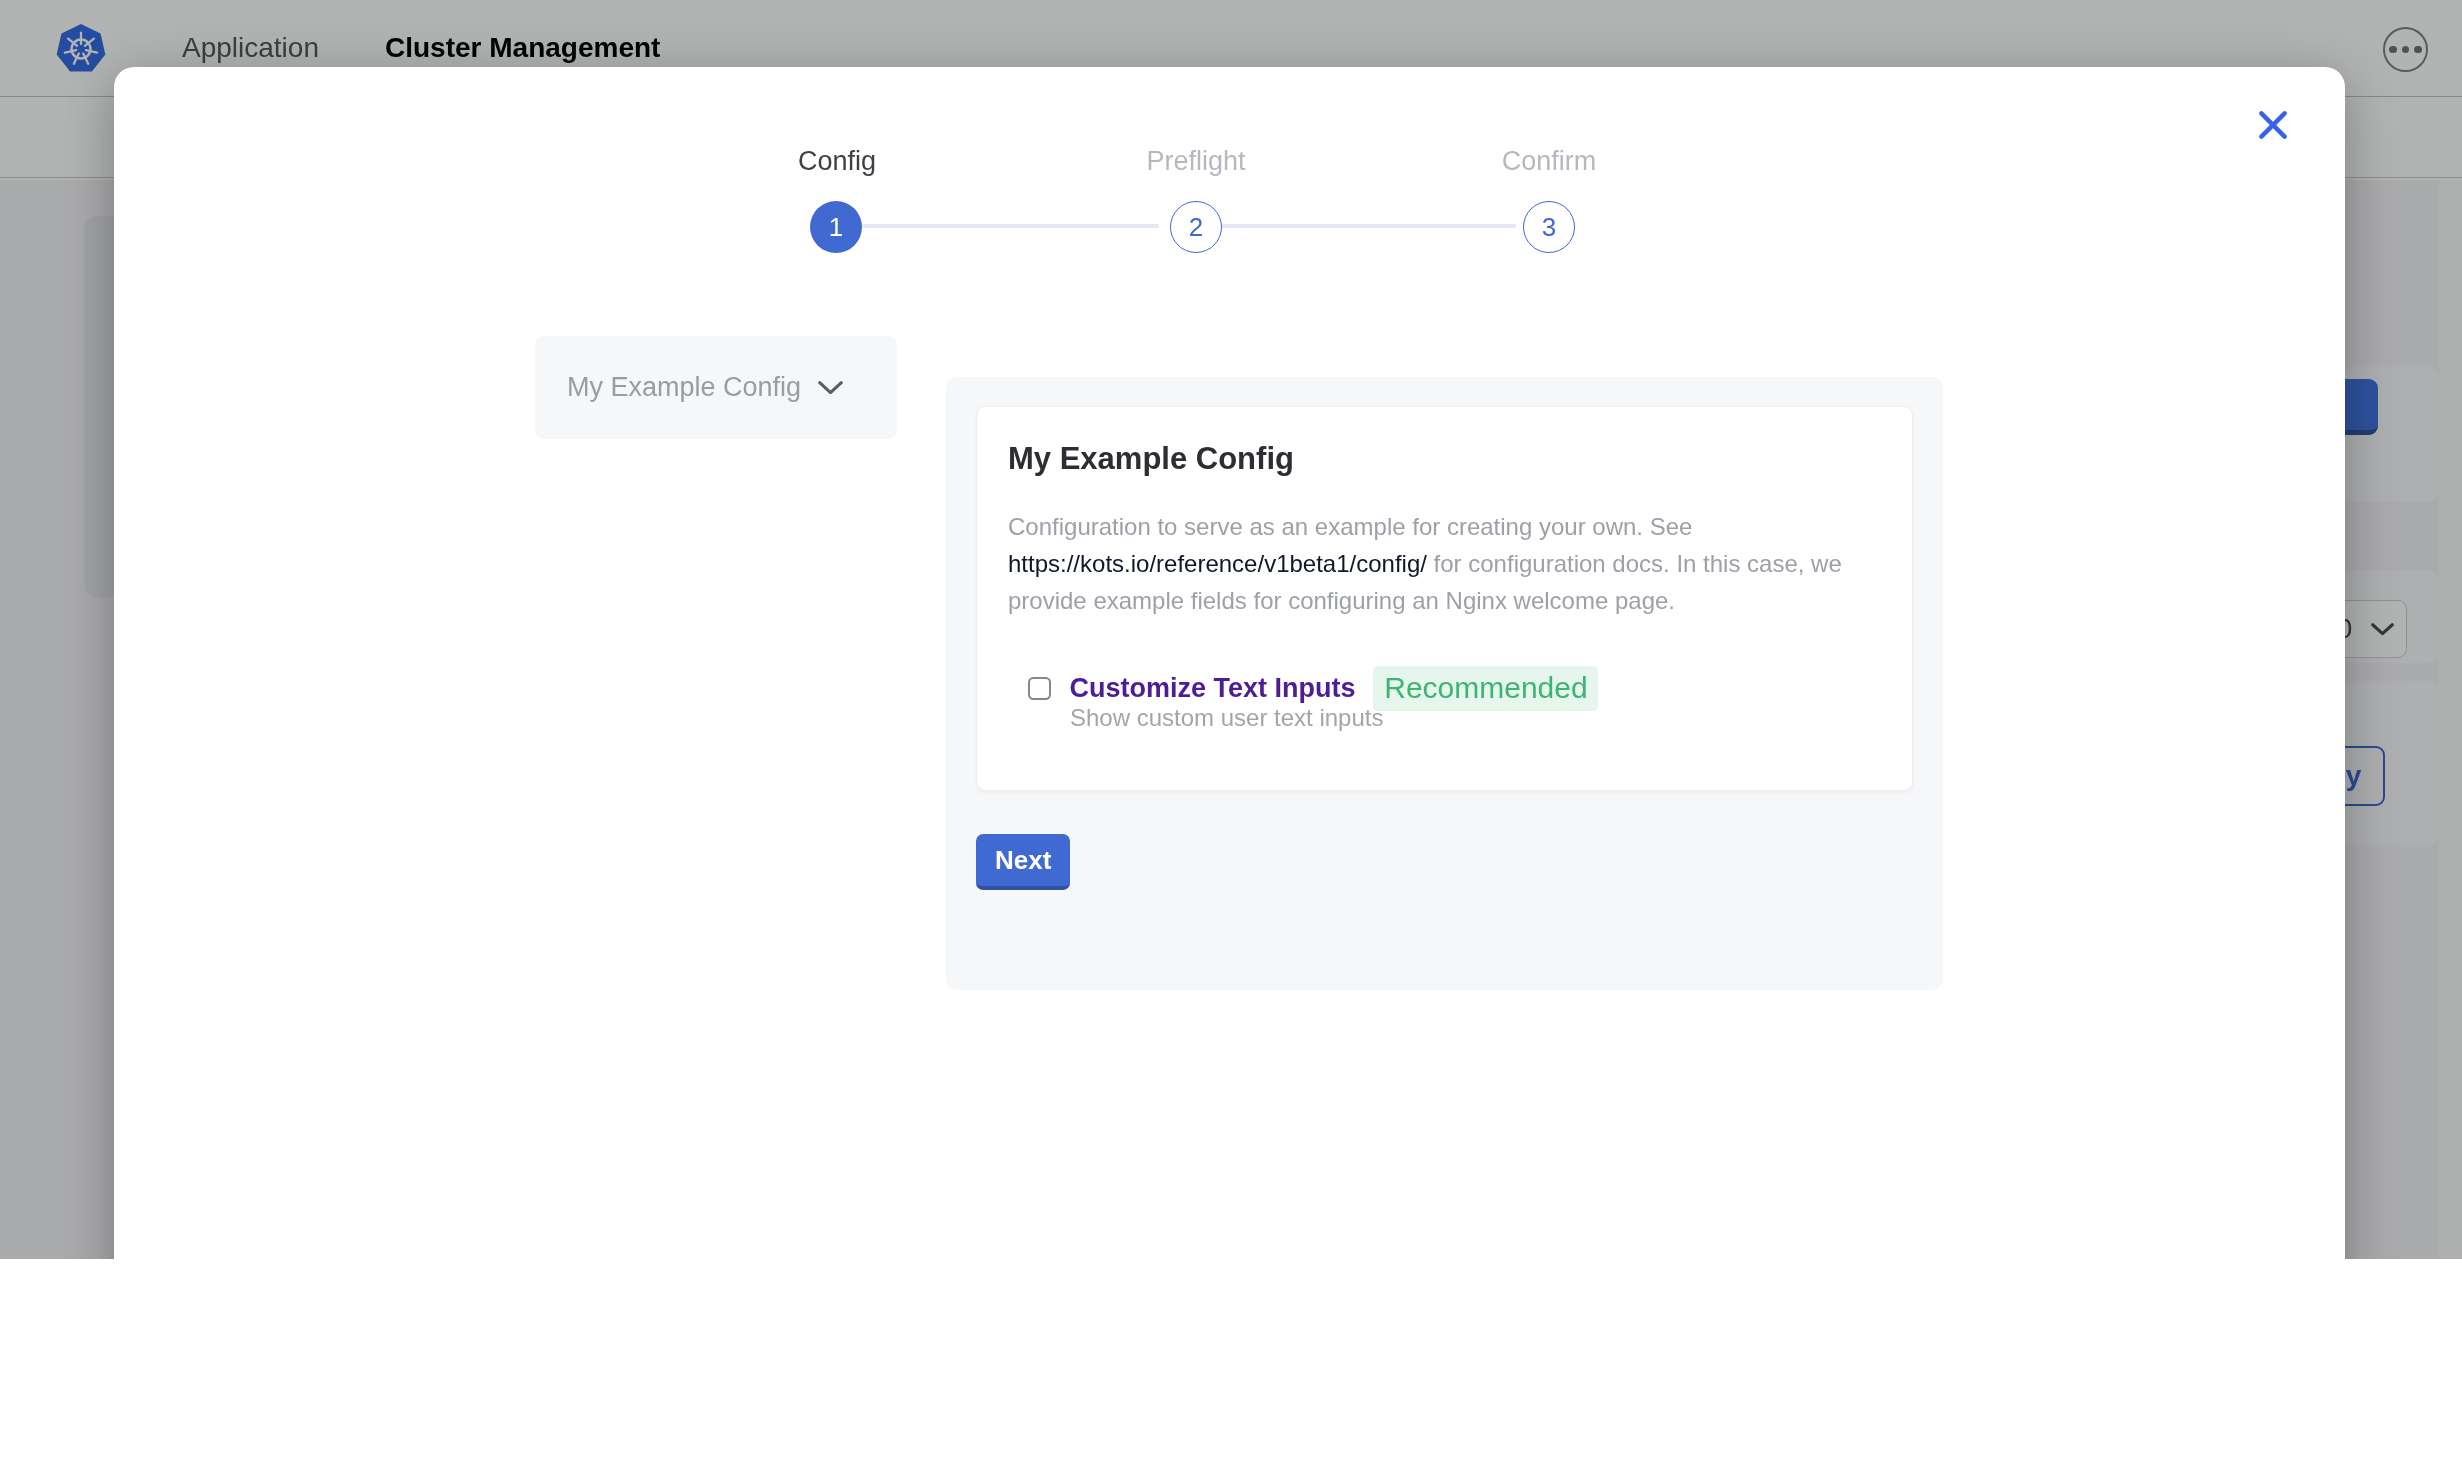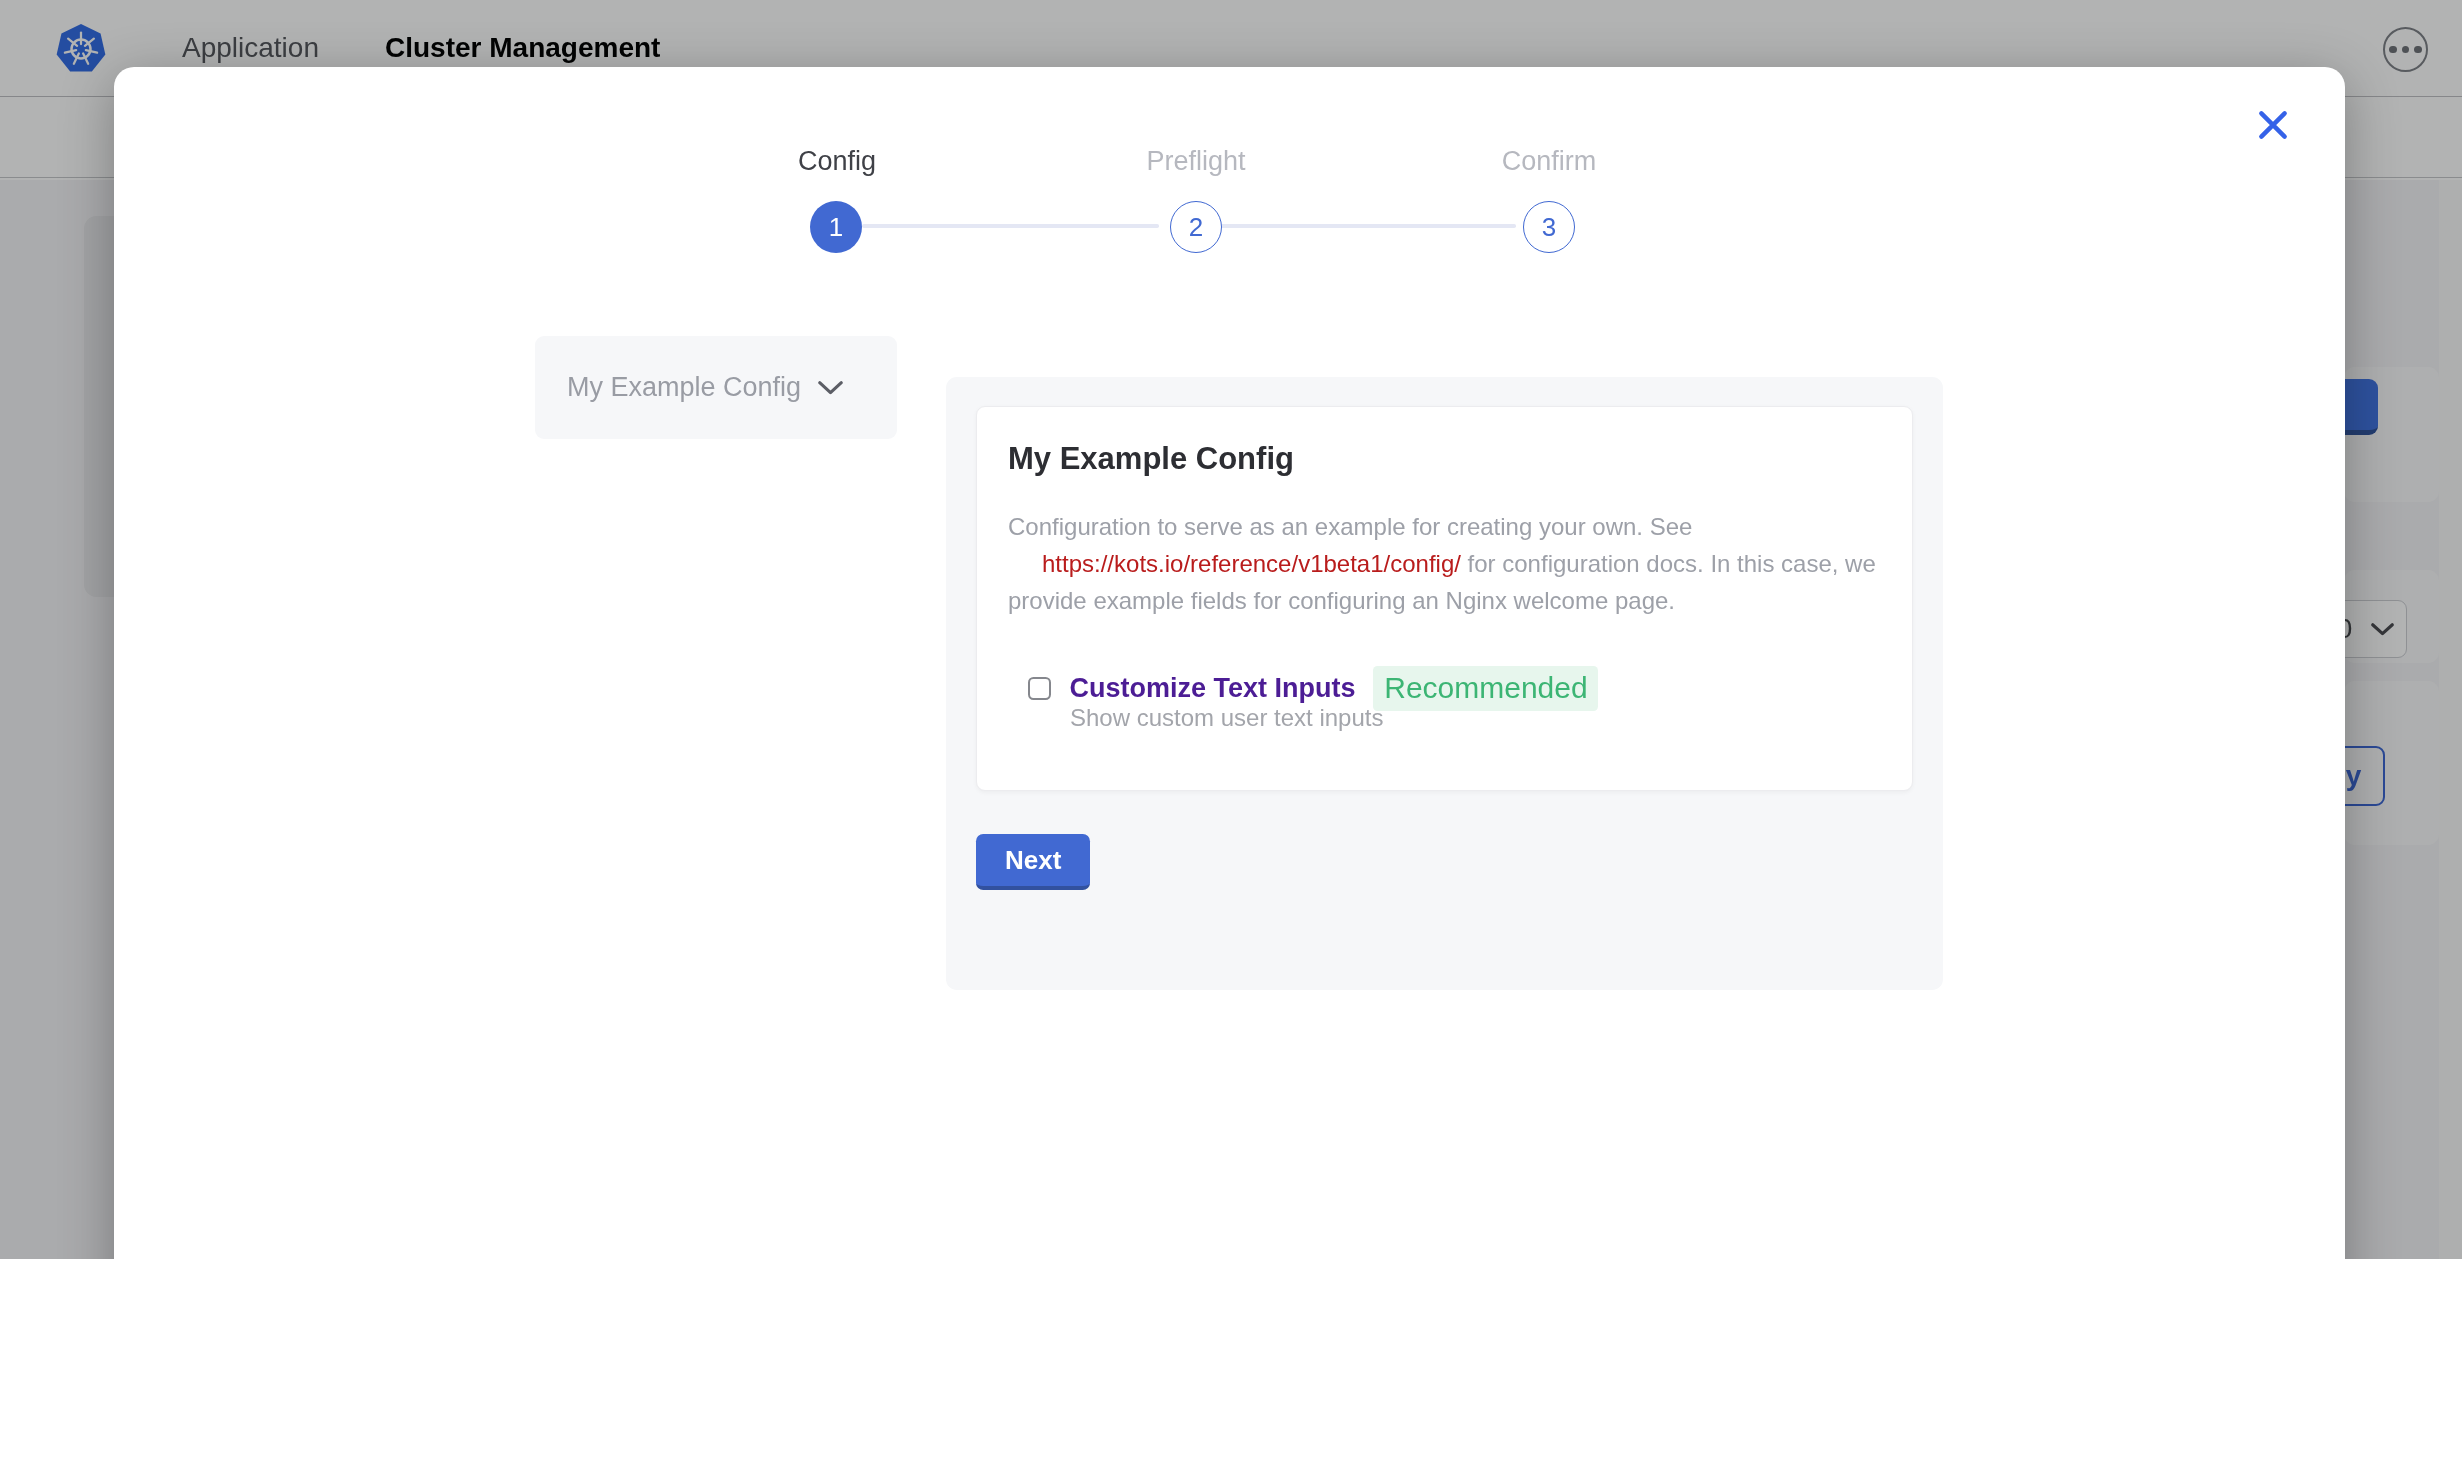--- a/index.html
+++ b/index.html
@@ -77,29 +77,29 @@
   .group-select svg { color:#5c5e66; }
 
   
   .config-panel { position:absolute; left:832px; top:310px; width:997px; height:613px;
                   background:#f6f7f9; border-radius:10.8px; }
   .config-card { position:absolute; left:30px; top:29px; width:937px; height:385px; background:#ffffff;
                  border:0.9px solid #ececef; border-radius:9px; box-shadow:0 1.8px 4.5px rgba(0,0,0,0.04); }
   .card-title { position:absolute; left:31px; top:34px; font-size:31px; font-weight:700; color:#2d2e33; }
   .card-desc { position:absolute; left:31px; top:101px; width:885px; font-size:24px; line-height:37px;
                color:#9da0a8; }
-  .card-desc a { color:#b91c1c; text-decoration:none; cursor:pointer;margin-left:34px; }
+  .card-desc a { color:#0f172a; text-decoration:none; cursor:pointer; }
   .opt-row { position:absolute; left:51px; top:259px; display:flex; align-items:center; gap:18px; }
   .checkbox { width:23.4px; height:23.4px; border:2.2px solid #85878d; border-radius:5.4px; background:#ffffff;
               cursor:pointer; flex:0 0 auto; }
   .opt-label { font-size:27px; font-weight:700; color:#4c1d95; cursor:pointer; }
   .opt-badge { font-size:30px; font-weight:500; color:#3cb574; background:#e7f6ed; border-radius:4.5px;
                padding:5.4px 10.8px; }
   .opt-help { position:absolute; left:93px; top:297px; font-size:24px; color:#a3a5ab; }
-  .next-btn { position:absolute; left:30px; top:457px; height:56px; padding:0 29px;
+  .next-btn { position:absolute; left:30px; top:457px; height:56px; padding:0 19px;
               background:#4169d2; border:none; border-bottom:4.5px solid #32519f; border-radius:7.2px;
               color:#ffffff; font-size:26px; font-weight:700; font-family:inherit; cursor:pointer; }
 </style>
 </head>
 <body>
 
 <div class="screen">
 
   <div class="page">
     <div class="navbar">

